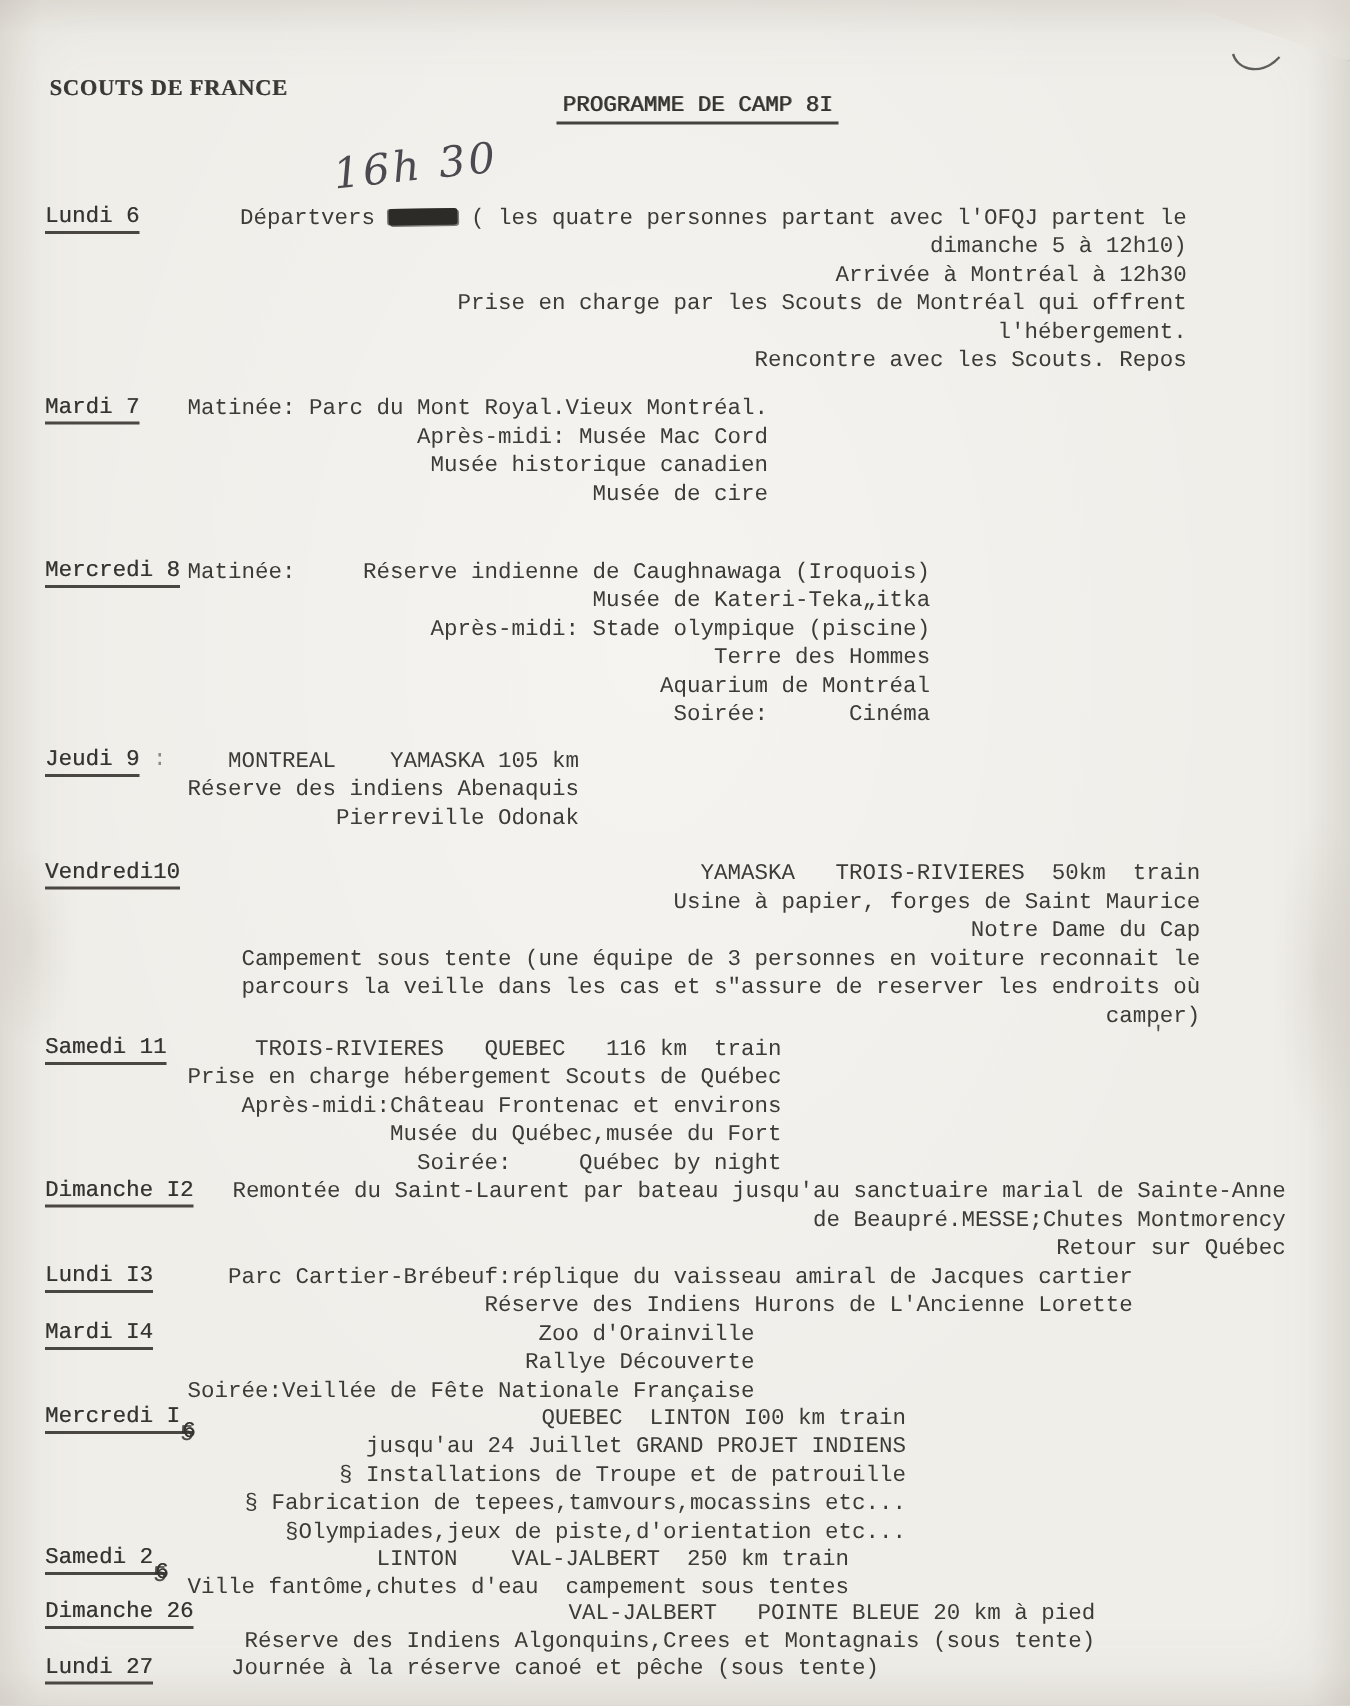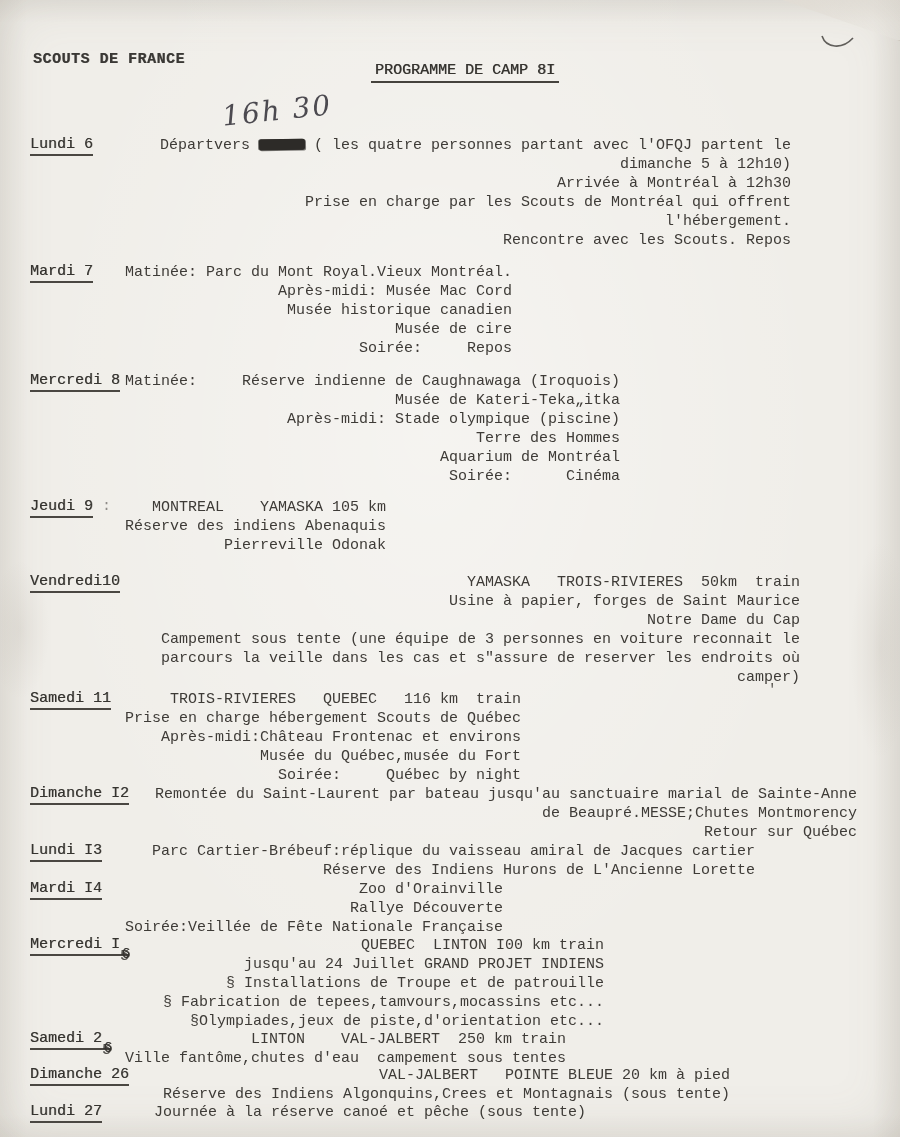--- a/index.html
+++ b/index.html
@@ -23,20 +23,21 @@
     background:linear-gradient(to bottom right, rgba(225,220,212,.9), rgba(240,238,233,.2));
     clip-path:polygon(0 0,100% 0,100% 100%);
     border-bottom:1px solid rgba(150,140,125,.25);
     transform-origin:top right;
   }
   .smudge{position:absolute;border-radius:50%;pointer-events:none;}
   .org{
     position:absolute;left:33px;top:51px;
     letter-spacing:.5px;font-weight:bold;color:#3a3835;
     text-shadow:.4px 0 rgba(58,56,53,.6);
+    font-family:Liberation Serif, serif;
   }
   .title{
     position:absolute;left:343px;top:62px;
     font-weight:normal;color:#35332f;
     border-bottom:2px solid #45423d;
     padding:0 4px 2px 4px;
     text-shadow:.6px 0 rgba(53,51,47,.75);
     margin-left:28px;
   }
   .handwritten{
@@ -101,21 +102,20 @@
     </div>
   </div>
 
   <div class="day" style="top:263px">
     <span class="daylabel">Mardi 7</span>
     <div class="lines" style="left:95px">
       <div class="line">Matinée: Parc du Mont Royal.Vieux Montréal.</div>
       <div class="line">Après-midi: Musée Mac Cord</div>
       <div class="line">            Musée historique canadien</div>
       <div class="line">            Musée de cire</div>
-      <div class="line">Soirée:     Repos</div>
     </div>
   </div>
 
   <div class="day" style="top:372px">
     <span class="daylabel">Mercredi 8</span>
     <div class="lines" style="left:95px">
       <div class="line">Matinée:     Réserve indienne de Caughnawaga (Iroquois)</div>
       <div class="line">             Musée de Kateri-Teka„itka</div>
       <div class="line">Après-midi: Stade olympique (piscine)</div>
       <div class="line">             Terre des Hommes</div>

